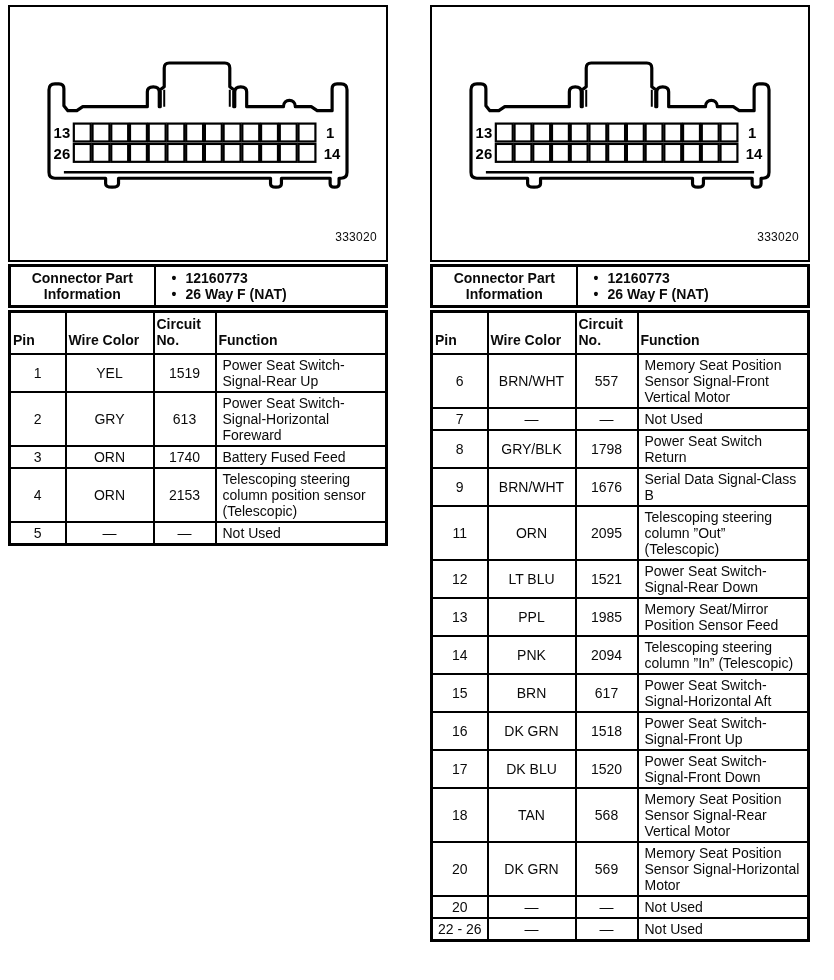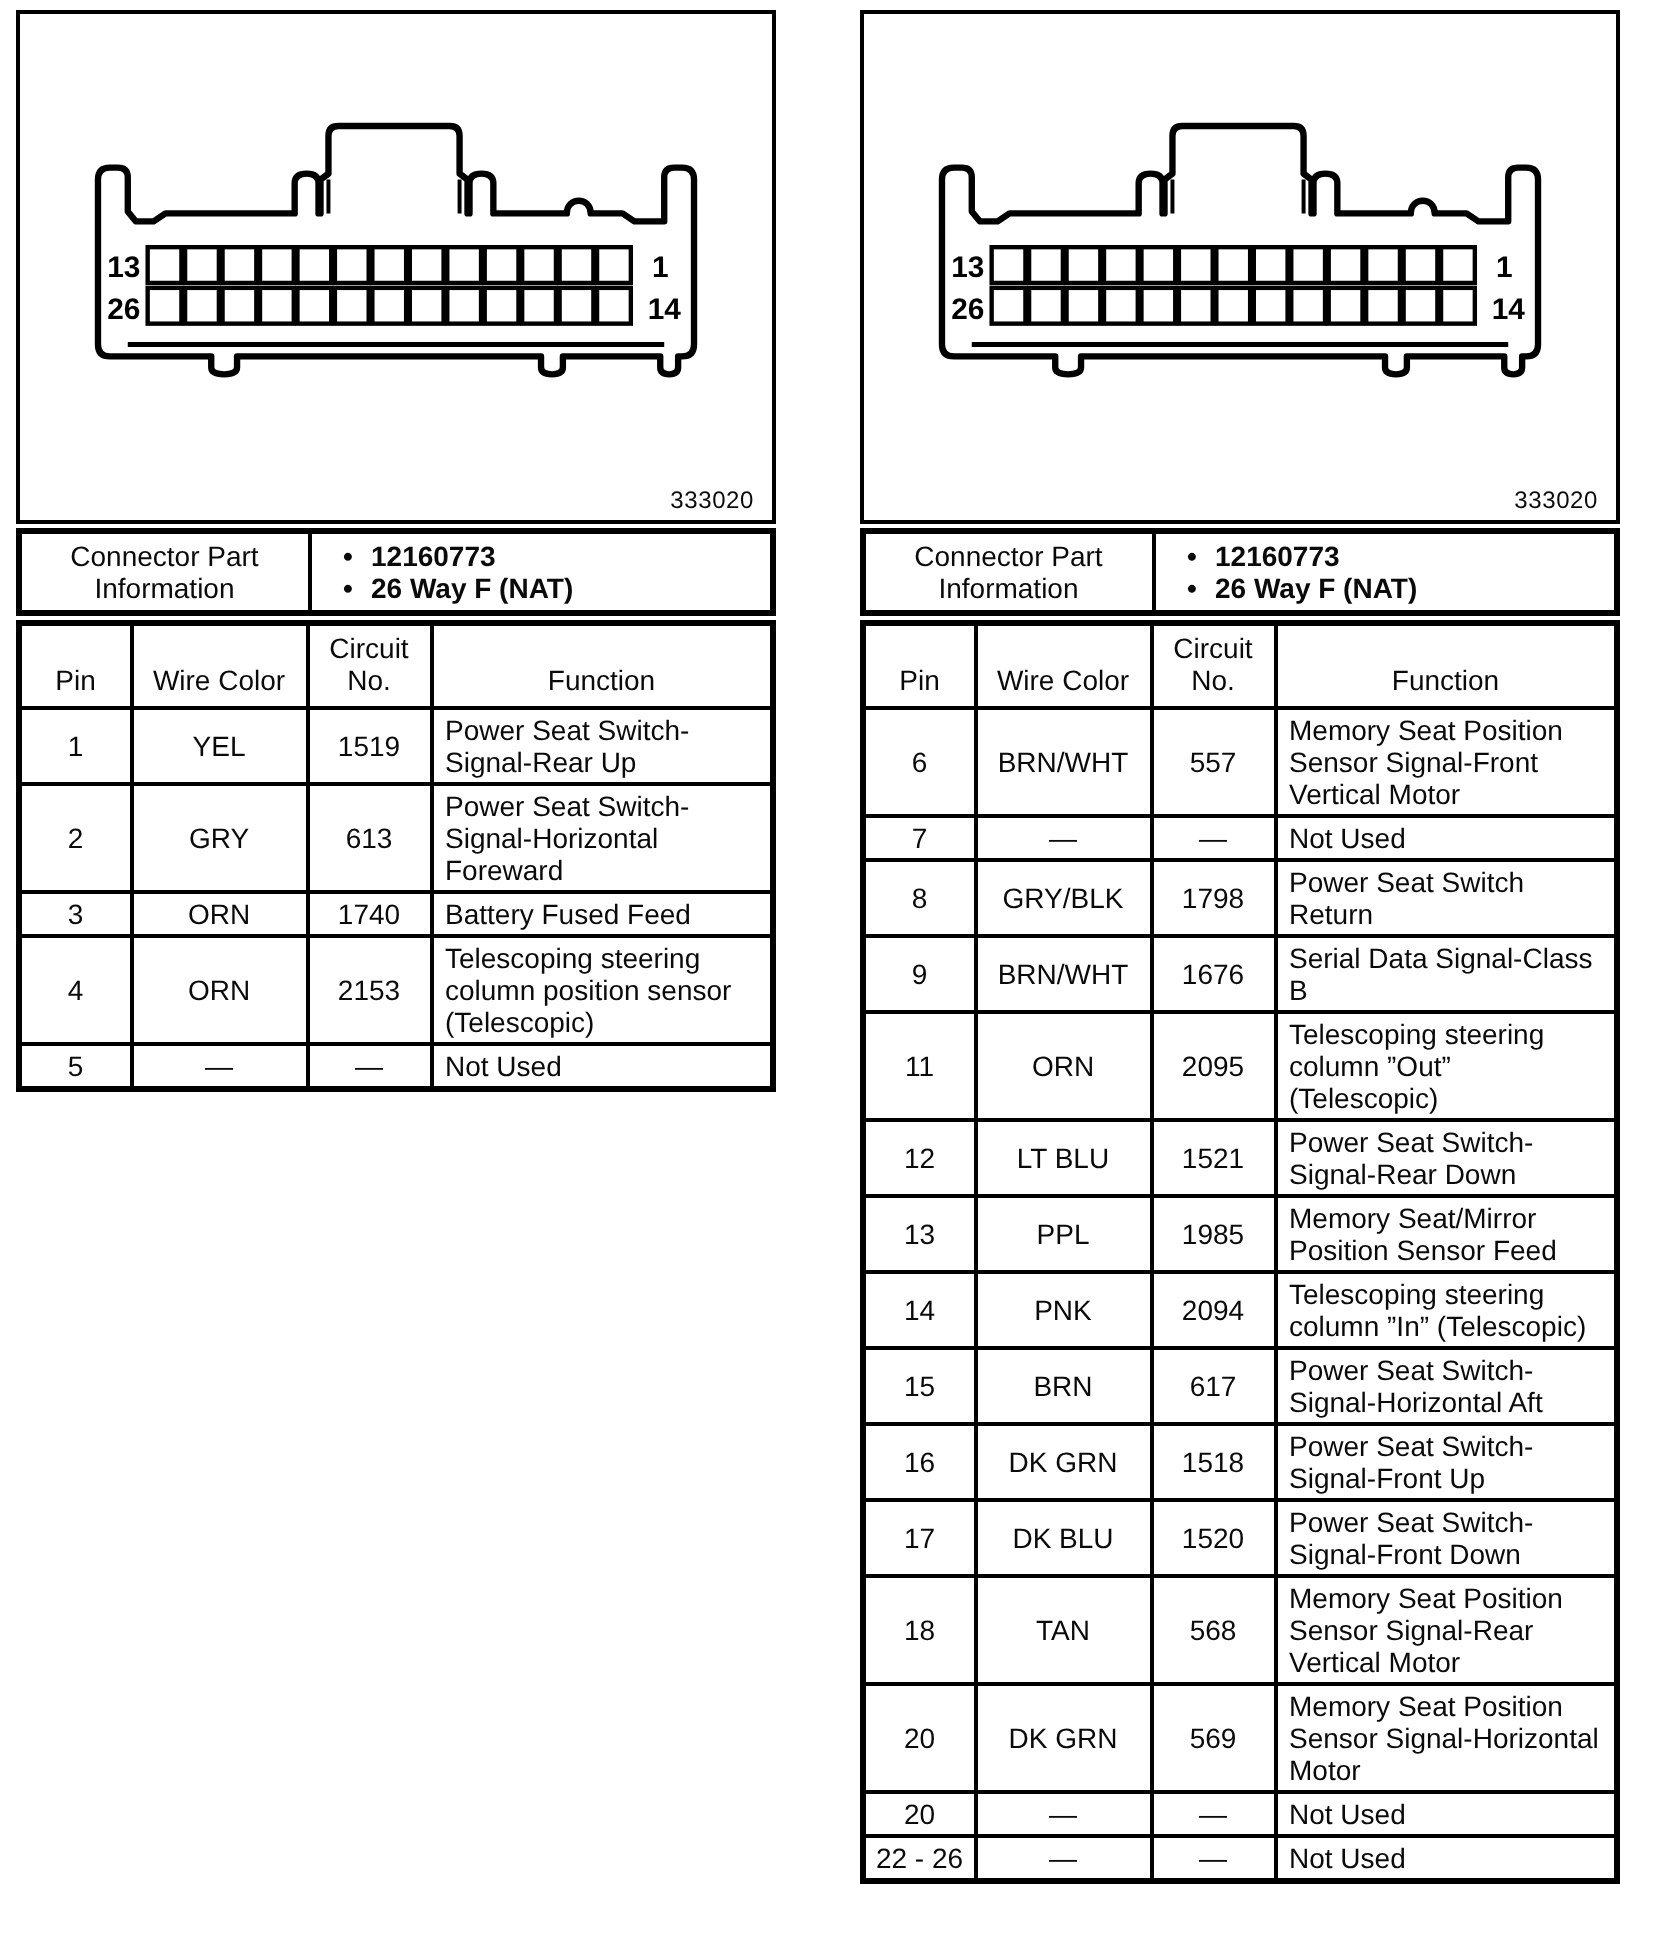--- a/index.html
+++ b/index.html
@@ -19,38 +19,38 @@
   .connector{display:block;width:306px;margin:54px auto 0;}
   .connector .outline{fill:#fff;stroke:#000;stroke-width:3.2;stroke-linejoin:round;}
   .connector .detail{fill:none;stroke:#000;stroke-width:2;}
   .connector .ledge{stroke:#000;stroke-width:2.6;}
   .connector rect{fill:#fff;stroke:#000;stroke-width:2.2;}
   .connector text{
     font-family:"Liberation Sans","DejaVu Sans",sans-serif;
     font-size:15px;font-weight:bold;fill:#000;
   }
   .figure-number{
-    position:absolute;right:9px;bottom:3px;font-size:12px;letter-spacing:0.3px;
+    position:absolute;right:9px;bottom:16px;font-size:12px;letter-spacing:0.3px;
   }
 
   
   table{border-collapse:collapse;width:100%;margin-top:2px;table-layout:fixed;
         background:#fff;border:3px solid #000;}
   th,td{border:2px solid #000;font-size:14px;line-height:16px;box-sizing:border-box;}
 
   .info-table .info-title{
-    width:145px;text-align:center;vertical-align:middle;font-weight:normal;
+    width:145px;text-align:center;vertical-align:middle;font-weight:bold;
     padding:3px 10px;height:41px;
   }
   .info-table .info-items{vertical-align:middle;padding:2px 4px 2px 16px;font-weight:bold;}
   .bullet-line{white-space:nowrap;}
   .bullet{display:inline-block;width:14px;}
 
   .pin-table th{
-    font-weight:normal;vertical-align:bottom;text-align:center;
+    font-weight:bold;vertical-align:bottom;text-align:left;
     padding:3px 2px 5px;
     margin-left:20px;
   }
   .pin-table th.c-pin{width:56px;}
   .pin-table th.c-wire{width:88px;}
   .pin-table th.c-circuit{width:62px;}
   .pin-table td{vertical-align:middle;padding:1px 4px;}
   .pin-table td.c-pin,.pin-table td.c-wire_color,.pin-table td.c-circuit_no{
     text-align:center;white-space:nowrap;padding:1px 2px;
   }

